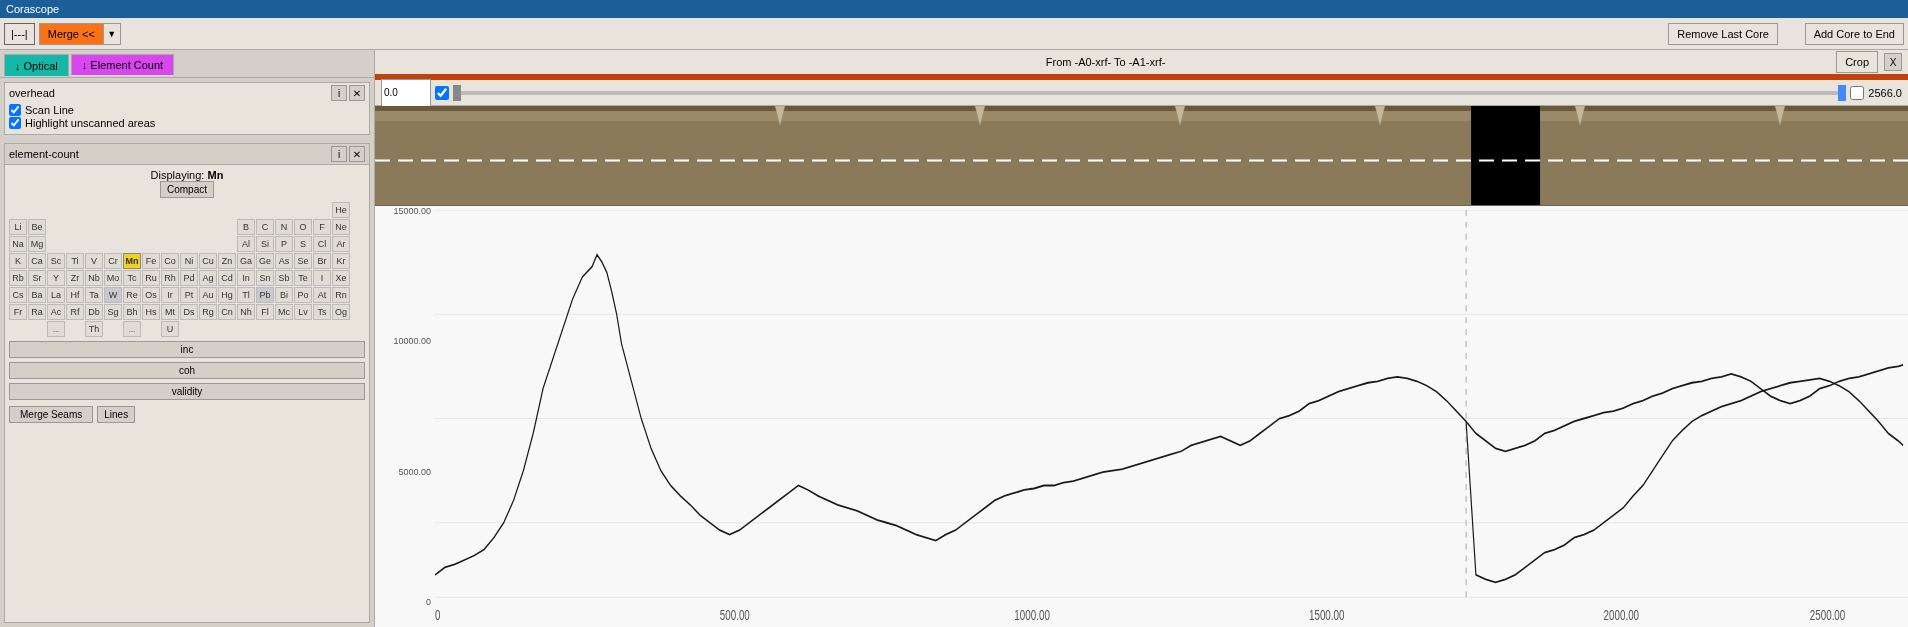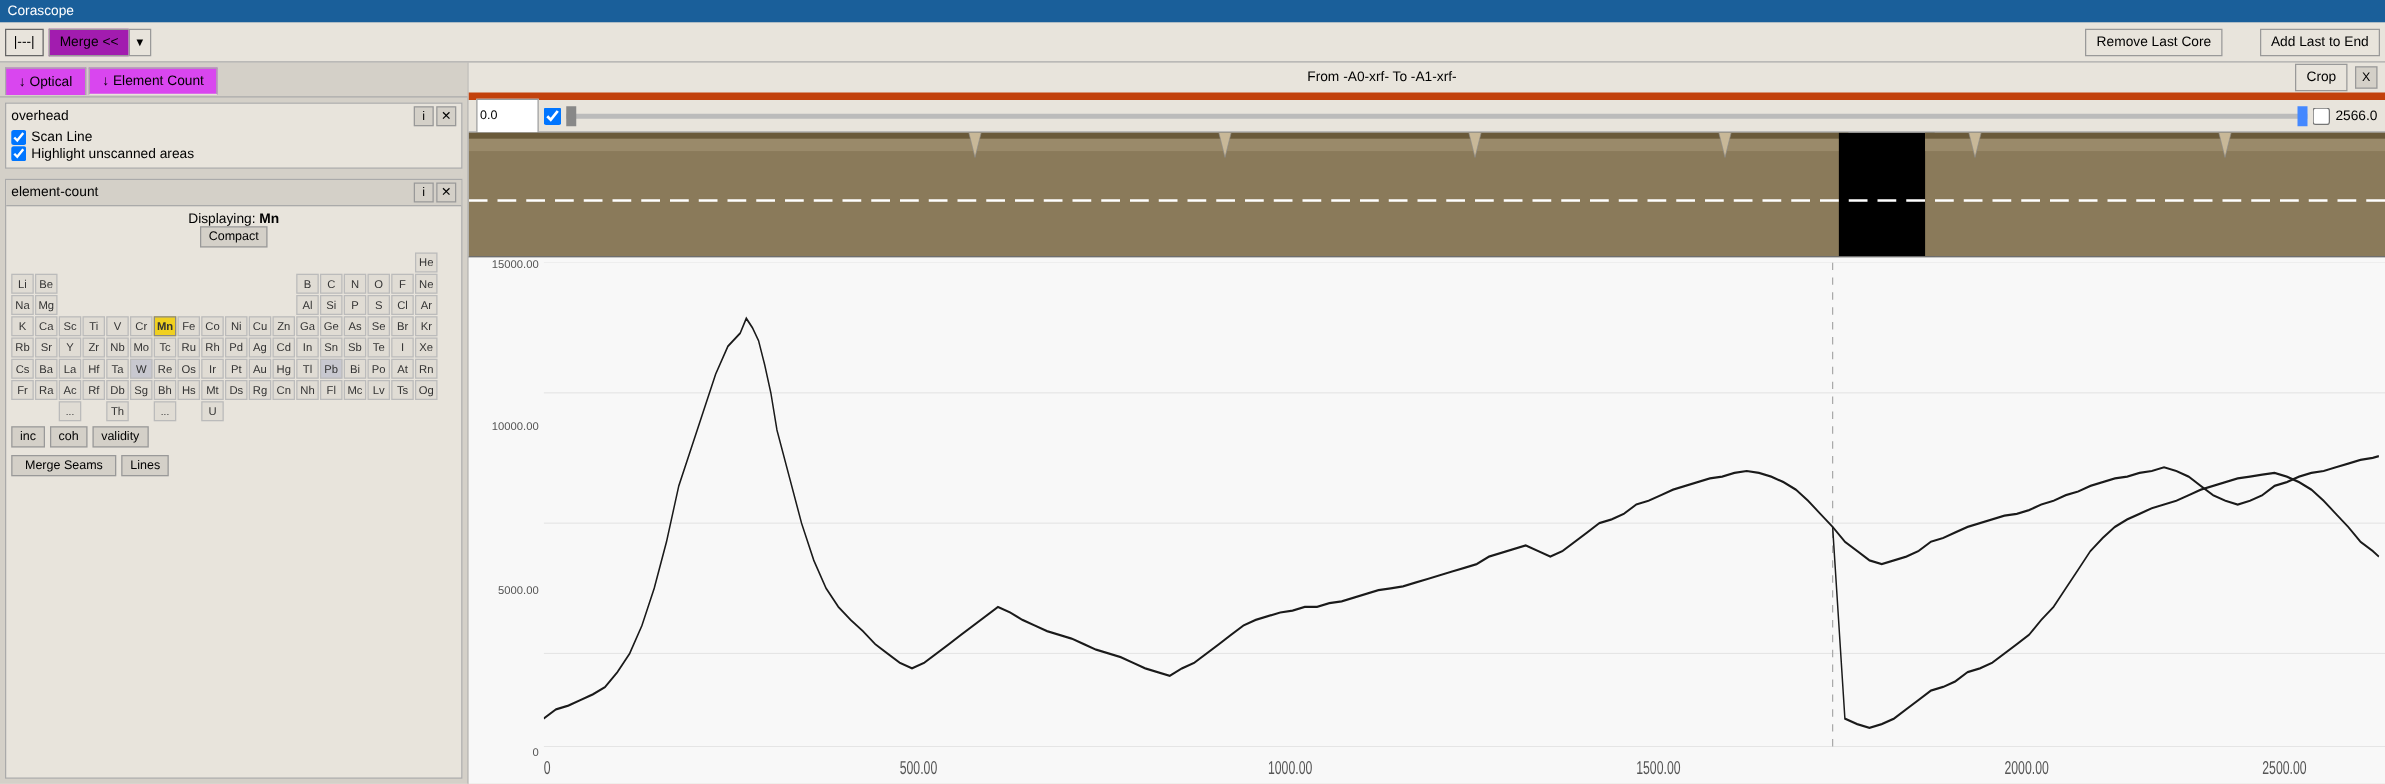--- a/index.html
+++ b/index.html
@@ -80,21 +80,21 @@
       display: flex;
       background: #d4d0c8;
       padding: 4px 4px 0 4px;
       border-bottom: 1px solid #aaa;
       height: 28px;
     }
     .tab {
       padding: 2px 10px;
       border: 1px solid #aaa;
       border-bottom: none;
-      background: #d946ef;
+      background: #14b8a6;
       cursor: pointer;
       font-size: 11px;
       margin-right: 2px;
       height: 22px;
       display: flex;
       align-items: center;
     }
     .tab.active {
       background: #d946ef;
       border-bottom: 1px solid #e8e4dc;
@@ -186,20 +186,21 @@
     }
     .pt-cell.selected { background: #f0d020; border-color: #888; font-weight: bold; }
     .pt-cell.highlighted { background: #c8c8d0; }
     .pt-cell.empty { background: transparent; border-color: transparent; cursor: default; }
     
     
     #ec-filter-row {
       display: flex;
       gap: 4px;
       margin-top: 4px;
+      flex-direction: column;
     }
     .ec-filter-btn {
       padding: 2px 6px;
       border: 1px solid #999;
       background: #d4d0c8;
       font-size: 10px;
       cursor: pointer;
     }
     
     #merge-lines-row {
@@ -343,21 +344,21 @@
     
     #merge-btn-container {
       display: flex;
       align-items: center;
       gap: 0;
     }
     #merge-btn {
       padding: 2px 8px;
       border: 1px solid #999;
       border-right: none;
-      background: #a21caf;
+      background: #f97316;
       font-size: 11px;
       cursor: pointer;
       height: 22px;
     }
     #merge-dropdown {
       width: 18px;
       height: 22px;
       border: 1px solid #999;
       background: #e8e4dc;
       cursor: pointer;
@@ -381,21 +382,21 @@
   <div id="merge-btn-container">
     <button class="toolbar-btn" id="merge-btn">
       <span>Merge &lt;&lt;</span>
     </button>
     <div id="merge-dropdown">▼</div>
   </div>
   <button class="toolbar-btn" id="remove-last-core-btn">
     <span>Remove Last Core</span>
   </button>
   <button class="toolbar-btn" id="add-core-end-btn">
-    <span>Add Last to End</span>
+    <span>Add Core to End</span>
   </button>
 </div>
 
 <div id="main-layout">
 
   <div id="left-panel">
 
     <div id="tab-row">
       <div class="tab">
         <span>↓ Optical</span>

